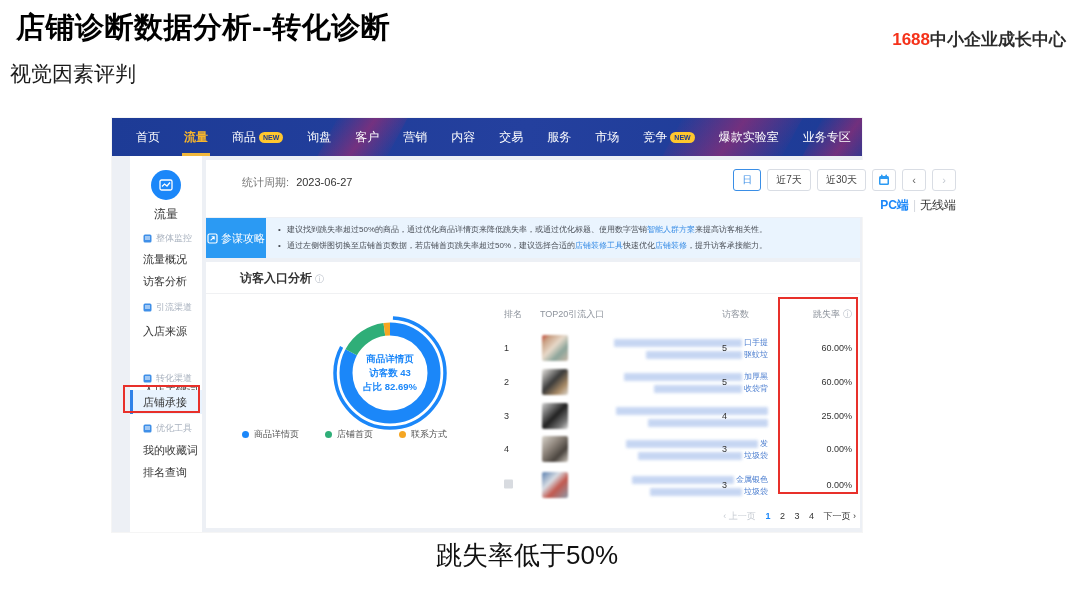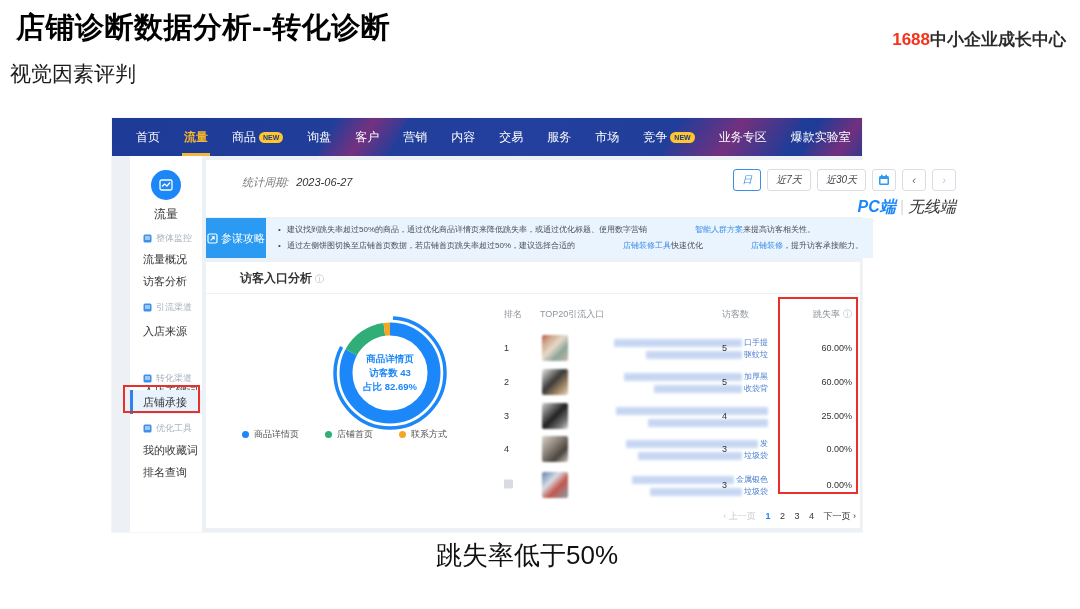--- a/index.html
+++ b/index.html
@@ -37,41 +37,41 @@
   .side-app-icon { left:21px; top:14px; width:30px; height:30px; border-radius:50%; background:#1b87f9; display:flex; align-items:center; justify-content:center; }
   .side-app-label { left:0; top:50px; width:72px; text-align:center; font-size:12px; color:#333; }
   .side-item { left:0; width:72px; height:16px; display:flex; align-items:center; padding-left:13px; white-space:nowrap; }
   .side-item .lbl { font-size:11px; color:#333; }
   .side-item.section .lbl { font-size:9px; color:#a9b2bf; margin-left:4px; }
   .side-item.active-item { background:#e9f3fe; height:24px; }
   .side-item.active-item::before { content:""; position:absolute; left:0; top:0; bottom:0; width:3px; background:#2f82e8; }
   .annotation { border:2px solid #e8302a; pointer-events:none; z-index:9; }
 
   
-  .header-card { left:94px; top:42px; width:760px; height:57px; background:#fff;font-style:italic; }
+  .header-card { left:94px; top:42px; width:760px; height:57px; background:#fff; }
   .period { left:36px; top:15px; font-size:11px; }
   .period .p-label { color:#777; }
   .period .p-value { color:#333; margin-left:4px; }
   .range-group { right:10px; top:9px; display:flex; align-items:center; gap:6px; }
   .range-btn { height:22px; padding:0 8px; display:flex; align-items:center; border:1px solid #d9dde4; border-radius:3px; background:#fff; font-size:10px; color:#444; }
   .range-btn.active { border-color:#3a8ee6; color:#3a8ee6; }
   .icon-btn { width:24px; height:22px; display:flex; align-items:center; justify-content:center; border:1px solid #d9dde4; border-radius:3px; background:#fff; font-size:11px; color:#666; }
   .icon-btn.dim { color:#c3c8d0; }
-  .device-toggle { right:10px; top:37px; font-size:16px; white-space:nowrap; }
+  .device-toggle { right:10px; top:37px; font-size:12px; white-space:nowrap; }
   .device-toggle .pc { color:#1b87f9; font-weight:bold; }
   .device-toggle .sep { color:#d4d8de; margin:0 4px; }
   .device-toggle .wl { color:#333; }
 
   
   .tips { left:94px; top:100px; width:654px; height:40px; display:flex; }
   .tips-btn { width:60px; background:#2b9af3; color:#fff; font-size:11px; display:flex; align-items:center; justify-content:center; gap:3px; flex:none; }
   .tips-body { flex:1; background:#eaf4fe; padding:4px 10px 3px 12px; }
   .tip-line { font-size:8px; color:#4a4f57; line-height:16px; white-space:nowrap; }
   .tip-line::before { content:"•"; margin-right:4px; color:#4a4f57; }
-  .tip-link { color:#3a8ee6;margin-left:48px; }
+  .tip-link { color:#3a8ee6; }
 
   
   .main-card { left:94px; top:144px; width:654px; height:266px; background:#fff; }
   .section-title { left:34px; top:8px; font-size:12px; font-weight:bold; color:#333; }
   .info-i { font-size:9px; color:#b6bcc6; font-weight:normal; margin-left:3px; }
   .title-divider { left:0; top:31px; width:654px; height:1px; background:#f0f1f3; }
 
   .donut-wrap { left:124px; top:51px; width:120px; height:120px; }
   .donut-center { left:124px; top:85px; width:120px; text-align:center; font-size:9.5px; font-weight:bold; color:#1b87f9; line-height:14px; }
   .legend { left:36px; top:166px; display:flex; gap:26px; }
@@ -129,22 +129,22 @@
     <div class="nav-item">客户</div>
     <div class="nav-item">营销</div>
     <div class="nav-item">内容</div>
     <div class="nav-item">交易</div>
     <div class="nav-item">服务</div>
     <div class="nav-item">市场</div>
     <div class="nav-item">
         <span>竞争</span>
         <span class="badge">NEW</span>
       </div>
+    <div class="nav-item">爆款实验室</div>
     <div class="nav-item">业务专区</div>
-    <div class="nav-item">爆款实验室</div>
 
   </div>
 
   <div class="abs sidebar">
     <div class="abs side-app-icon">
       <svg width="16" height="16" viewBox="0 0 16 16">
           <rect x="2" y="3" width="12" height="10" rx="1.5" fill="none" stroke="#fff" stroke-width="1.3"></rect>
           <polyline points="4,9.5 6.5,7 9,9 12,5.5" fill="none" stroke="#fff" stroke-width="1.3"></polyline>
         </svg>
     </div>

